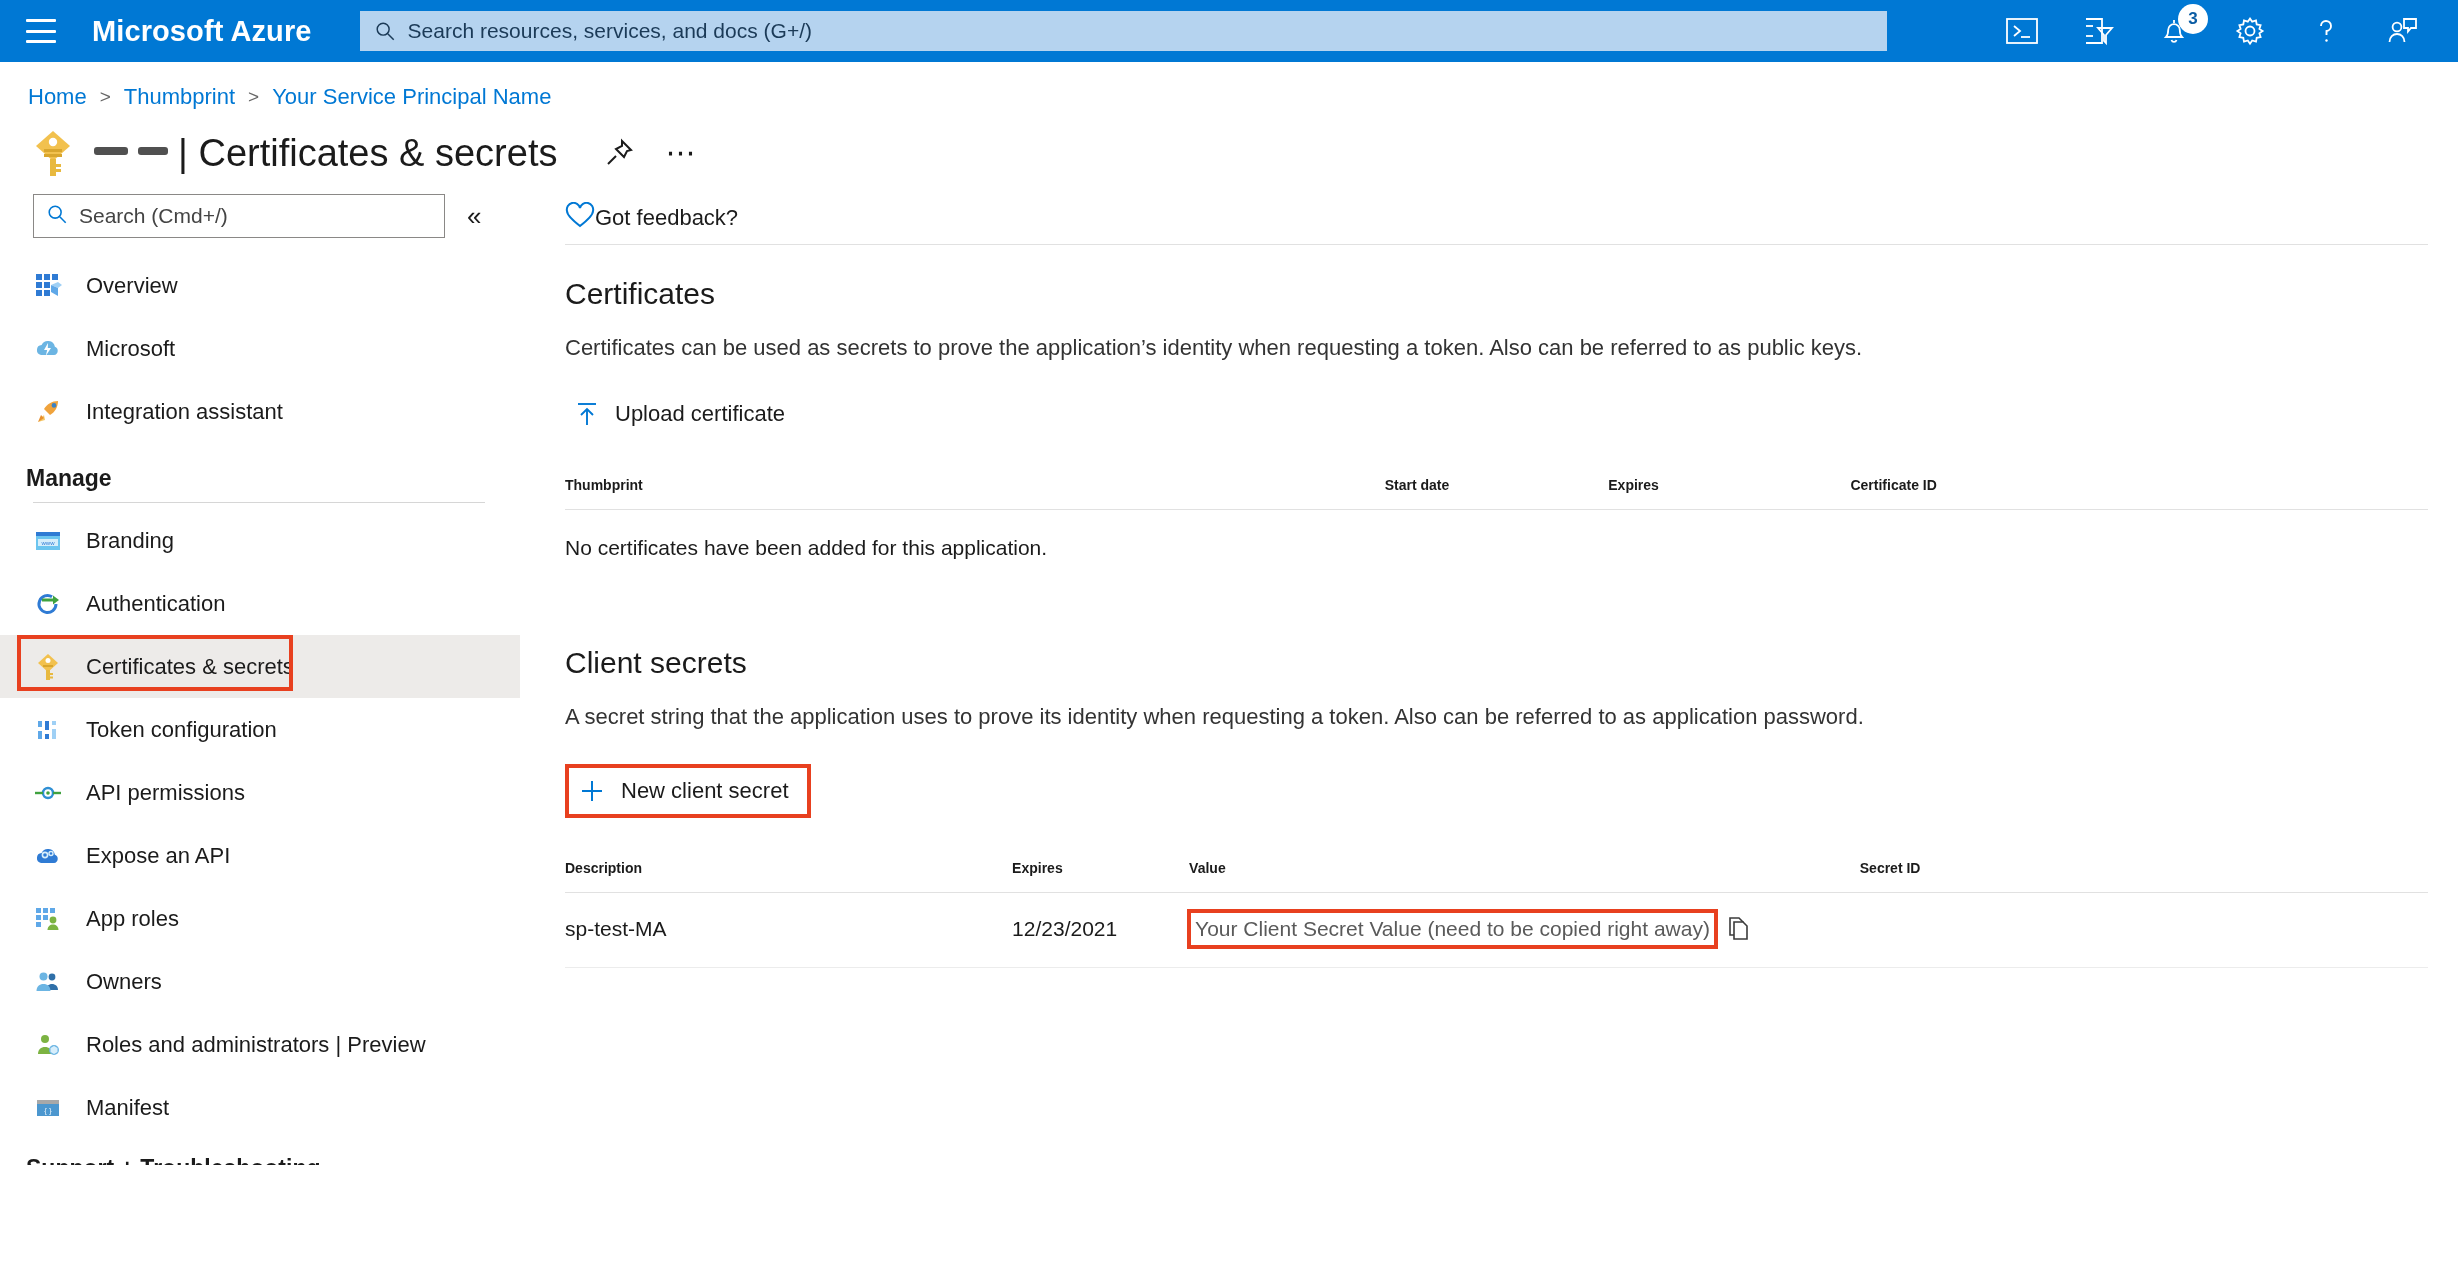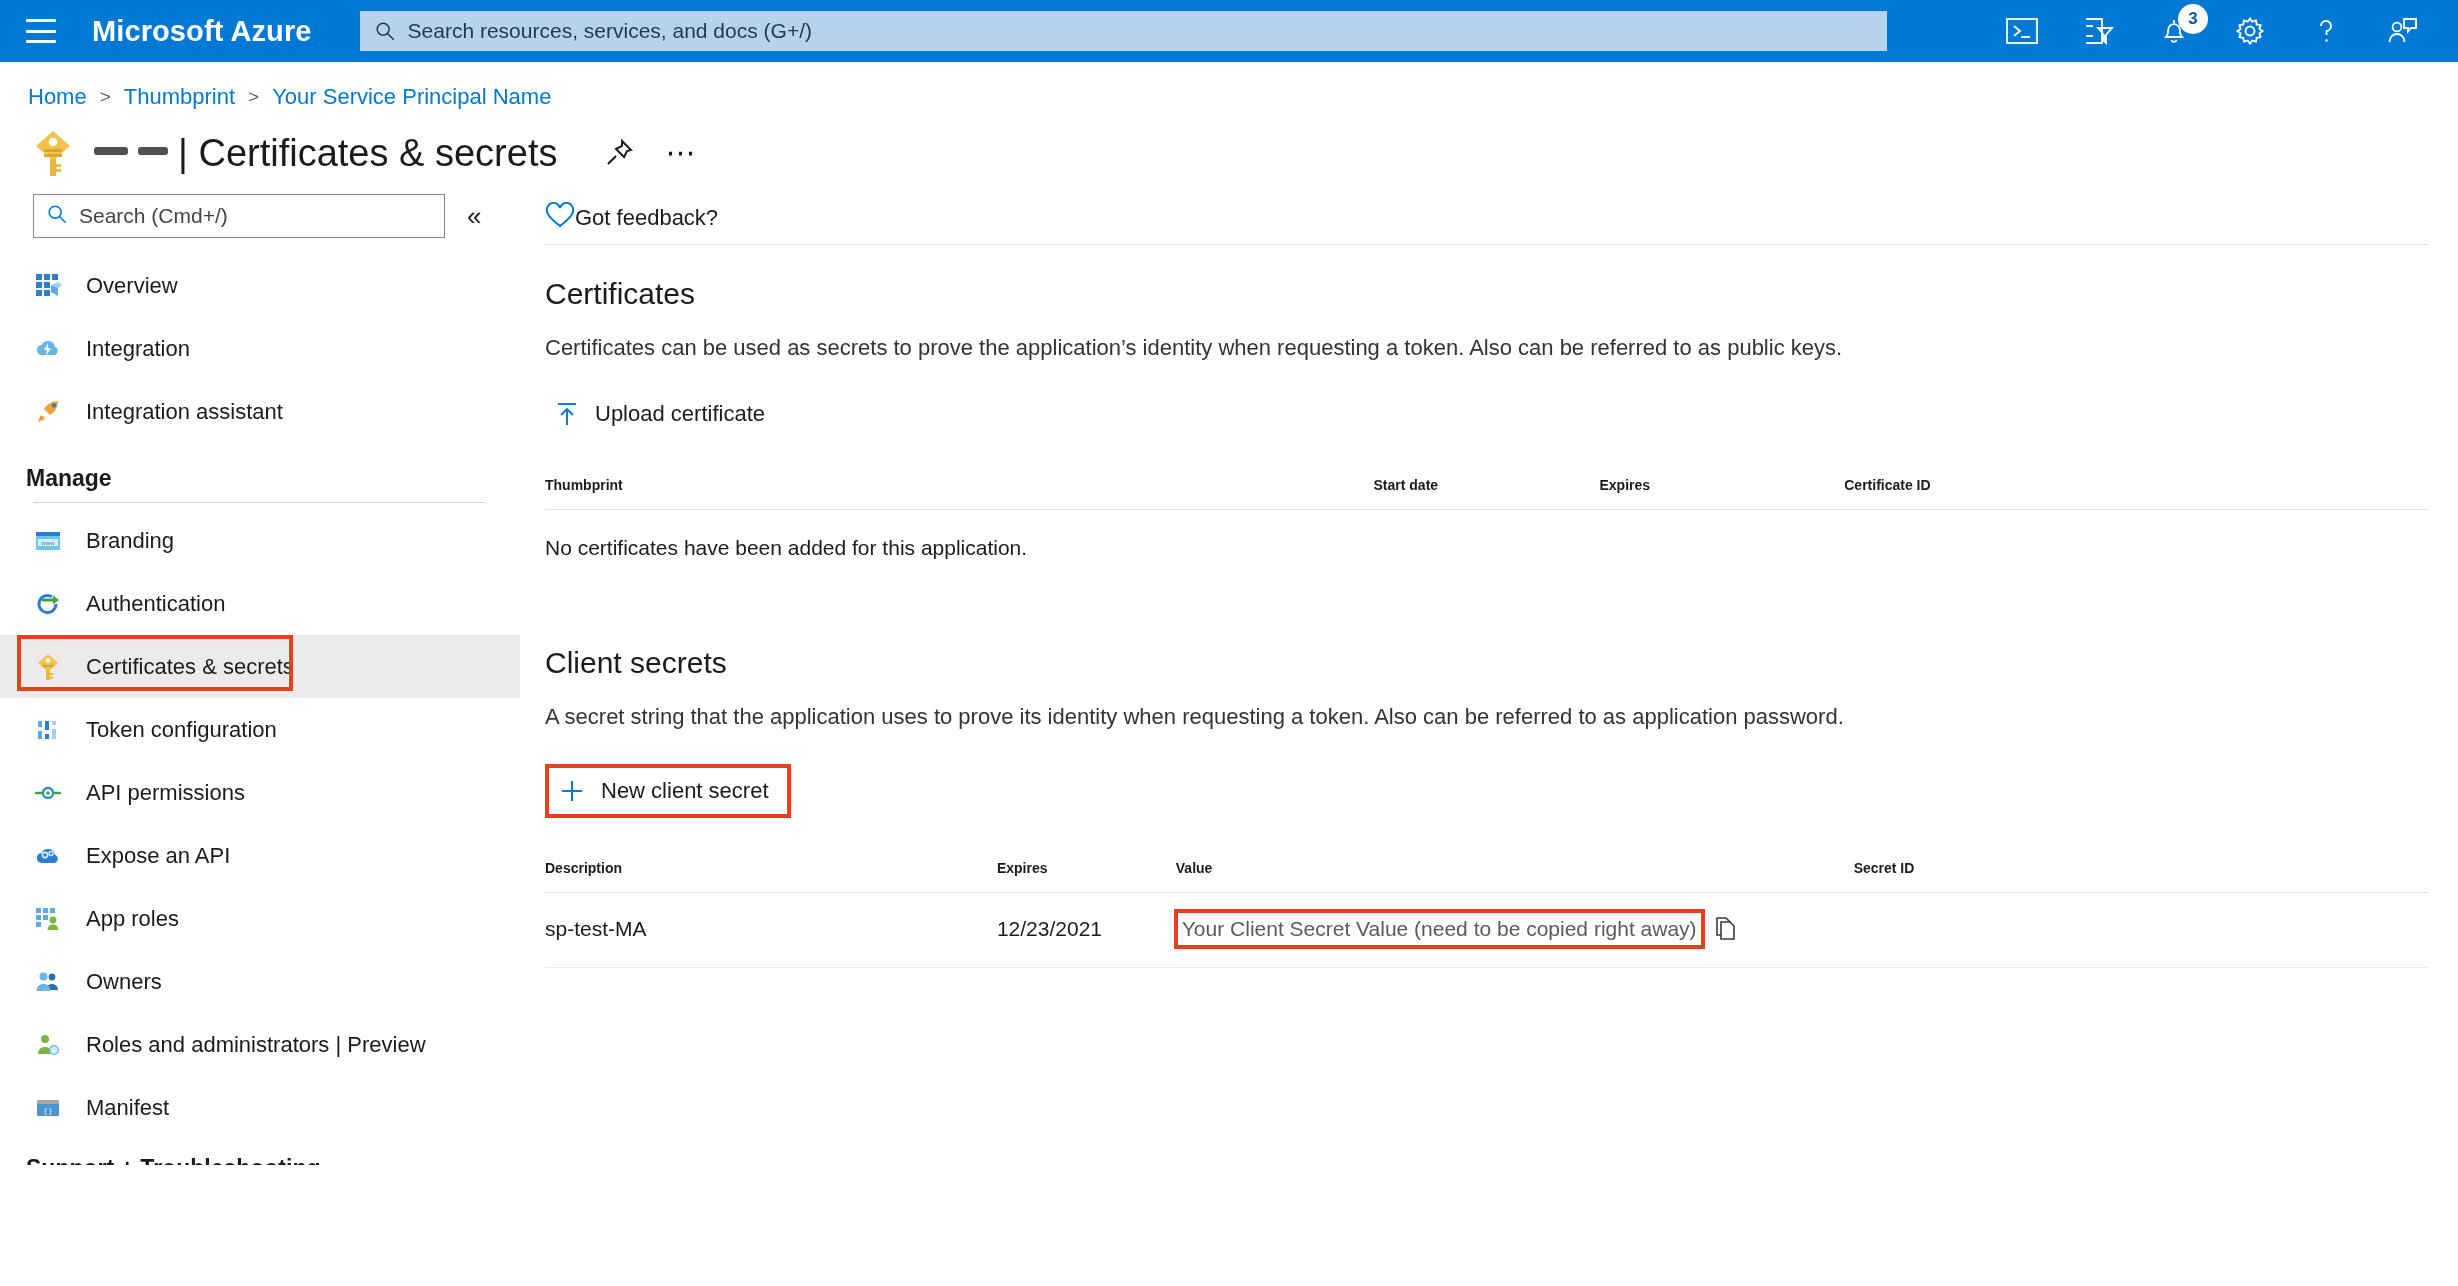--- a/index.html
+++ b/index.html
@@ -109,21 +109,21 @@
   }
   .titleactions { display:flex; align-items:center; margin-left: 40px; gap: 18px; }
   .tbtn {
     width: 44px; height: 44px;
     display:flex; align-items:center; justify-content:center;
     cursor: pointer;
   }
   .ellipsis { font-size: 30px; color: #1b1b1b; letter-spacing: 2px; line-height: 10px; }
 
   
-  .body { display: flex; }
+  .body { display: flex; gap: 20px; }
 
   
   .sidebar {
     width: 520px;
     flex: 0 0 520px;
     padding-top: 18px;
     position: relative;
   }
   .searchrow { display: flex; align-items: center; padding: 0 0 0 33px; }
   .navsearch {
@@ -380,21 +380,21 @@
         <span>Overview</span>
       </div>
 
       <div class="navitem">
         <span class="navicon">
           <svg width="28" height="28" viewBox="0 0 28 28">
             <path d="M7 20 a5 5 0 0 1 .6 -9.9 a7 7 0 0 1 13.3 1.6 a4.3 4.3 0 0 1 -.9 8.3 z" fill="#6cb5e3"></path>
             <path d="M14 8 l-4 7 h3.2 l-1.5 6 5.3 -8 h-3.2 z" fill="#fff"></path>
           </svg>
         </span>
-        <span>Integration</span>
+        <span>Microsoft</span>
       </div>
 
       <div class="navitem">
         <span class="navicon">
           <svg width="28" height="28" viewBox="0 0 28 28">
             <path d="M24 3 c-6 0 -11 3 -14 8 l6 6 c5 -3 8 -8 8 -14 z" fill="#f0a33c"></path>
             <path d="M20 5 a2.4 2.4 0 1 1 0 4.8 a2.4 2.4 0 0 1 0 -4.8z" fill="#3b82c4"></path>
             <path d="M10 17 l-6 7 7 -2 z" fill="#f5c867"></path>
             <path d="M4 24 l3 -7 3 3 z" fill="#e88f2e"></path>
           </svg>

